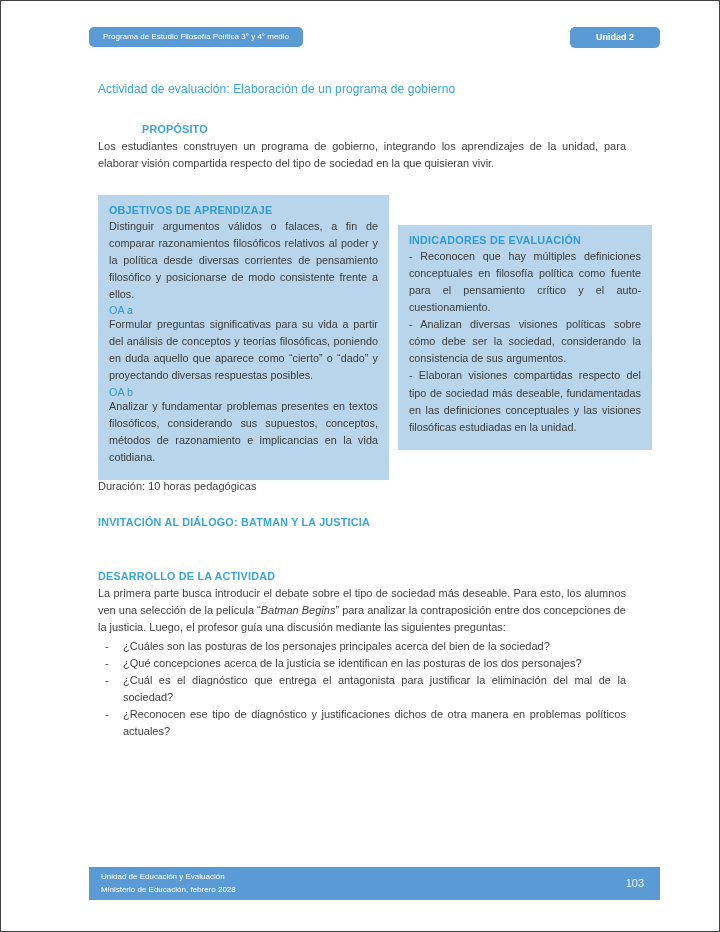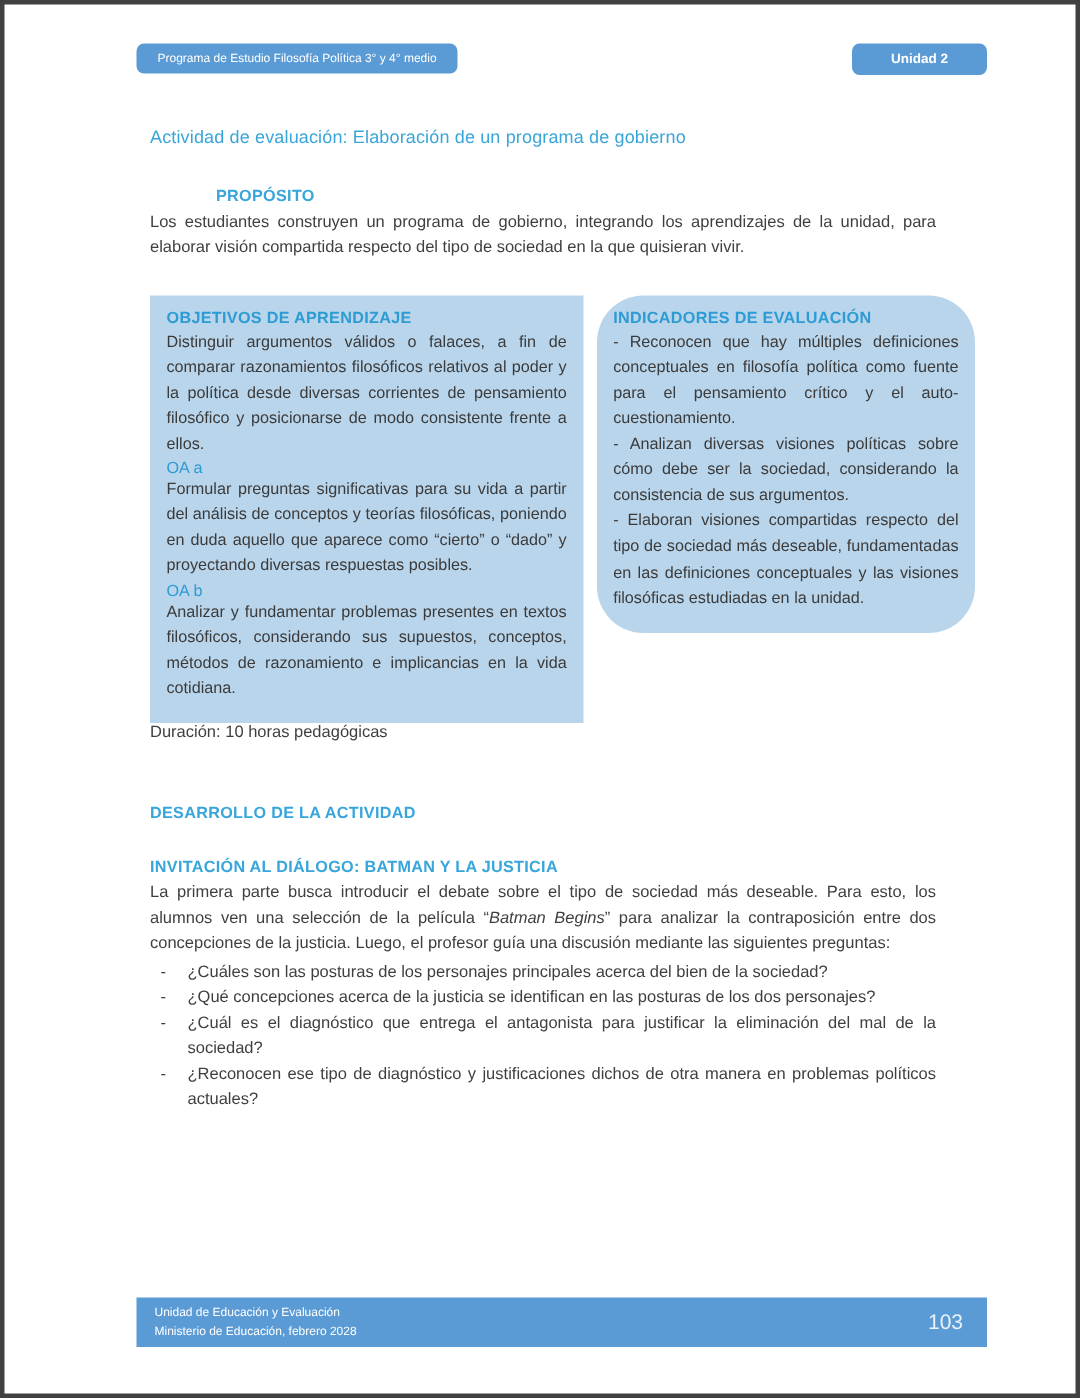--- a/index.html
+++ b/index.html
@@ -6,21 +6,21 @@
   html, body { width:720px; height:932px; }
   body {
     font-family:"Liberation Sans", sans-serif;
     background:#ffffff;
     color:#3f3f3f;
   }
   .page {
     position:relative;
     width:720px; height:932px;
     background:#ffffff;
-    border:3px solid #404040;
+    border:1px solid #404040;
     overflow:hidden;
   }
   .header-row {
     display:flex; justify-content:space-between; align-items:flex-start;
     margin:26px 59px 0 88px;
   }
   .badge {
     background:#5b9bd5; color:#ffffff;
     border-radius:5px;
     padding:6px 14px;
@@ -41,46 +41,46 @@
   .mt-proposito { margin-top:27px;padding-left:44px; }
   .mt-desarrollo { margin-top:42px; }
   .mt-invitacion { margin-top:24px; }
   .para {
     font-size:11px; line-height:1.55; text-align:justify;
     margin-top:3px; color:#3f3f3f;
   }
   .boxes {
     display:flex; gap:9px;
     margin:23px 67px 0 97px;
-    align-items:flex-start;
+    align-items:center;
   }
   .box { background:#b9d5eb; padding:9px 11px 14px 11px; }
   .box-left  { width:292px; }
-  .box-right { width:255px;border-radius:31px; }
+  .box-right { width:255px; }
   .box-heading {
     color:#2d9bd4; font-size:10.8px; font-weight:bold; letter-spacing:0.2px;
     margin-bottom:2px;
   }
   .oa-label { color:#2d9bd4; font-size:10.8px; margin-top:1px; }
   .box-para {
     font-size:10.8px; line-height:1.58; text-align:justify; color:#3b3b3b;
   }
   .duracion { font-size:11px; }
   .q-list { margin-top:2px; }
   .q-item { display:flex; font-size:11px; line-height:1.55; }
   .q-marker { flex:none; width:25px; padding-left:7px; }
   .q-text { flex:1; text-align:justify; }
   .footer {
     position:absolute; left:88px; right:59px; bottom:31px; height:33px;
     background:#5b9bd5; color:#ffffff;
     display:flex; align-items:center; justify-content:space-between;
     padding:0 16px 0 12px;
     font-size:8px; line-height:1.6;
   }
-  .footer .pagenum { font-size:14px; color:#e9f1fa; }
+  .footer .pagenum { font-size:11px; color:#e9f1fa; }
   .italic { font-style:italic; }
 </style>
 </head>
 <body>
 
 <div class="page">
 
   <div class="header-row">
     <span class="badge">Programa de Estudio Filosofía Política 3° y 4° medio</span>
     <span class="badge unit">Unidad 2</span>
@@ -116,23 +116,23 @@
       <p class="box-para">- Reconocen que hay múltiples definiciones conceptuales en filosofía política como fuente para el pensamiento crítico y el auto-cuestionamiento.</p>
       <p class="box-para">- Analizan diversas visiones políticas sobre cómo debe ser la sociedad, considerando la consistencia de sus argumentos.</p>
       <p class="box-para">- Elaboran visiones compartidas respecto del tipo de sociedad más deseable, fundamentadas en las definiciones conceptuales y las visiones filosóficas estudiadas en la unidad.</p>
     </div>
 
   </div>
 
   <div class="content">
     <p class="duracion">Duración: 10 horas pedagógicas</p>
 
+    <h2 class="sec-heading mt-invitacion">INVITACIÓN AL DIÁLOGO: BATMAN Y LA JUSTICIA</h2>
+
     <h2 class="sec-heading mt-desarrollo">DESARROLLO DE LA ACTIVIDAD</h2>
-
-    <h2 class="sec-heading mt-invitacion">INVITACIÓN AL DIÁLOGO: BATMAN Y LA JUSTICIA</h2>
     <p class="para"><span>La primera parte busca introducir el debate sobre el tipo de sociedad más deseable. Para esto, los alumnos ven una selección de la película “</span><span class="italic">Batman Begins</span><span>” para analizar la contraposición entre dos concepciones de la justicia. Luego, el profesor guía una discusión mediante las siguientes preguntas:</span></p>
 
     <div class="q-list">
       <div class="q-item">
         <span class="q-marker">-</span>
         <span class="q-text">¿Cuáles son las posturas de los personajes principales acerca del bien de la sociedad?</span>
       </div>
       <div class="q-item">
         <span class="q-marker">-</span>
         <span class="q-text">¿Qué concepciones acerca de la justicia se identifican en las posturas de los dos personajes?</span>

